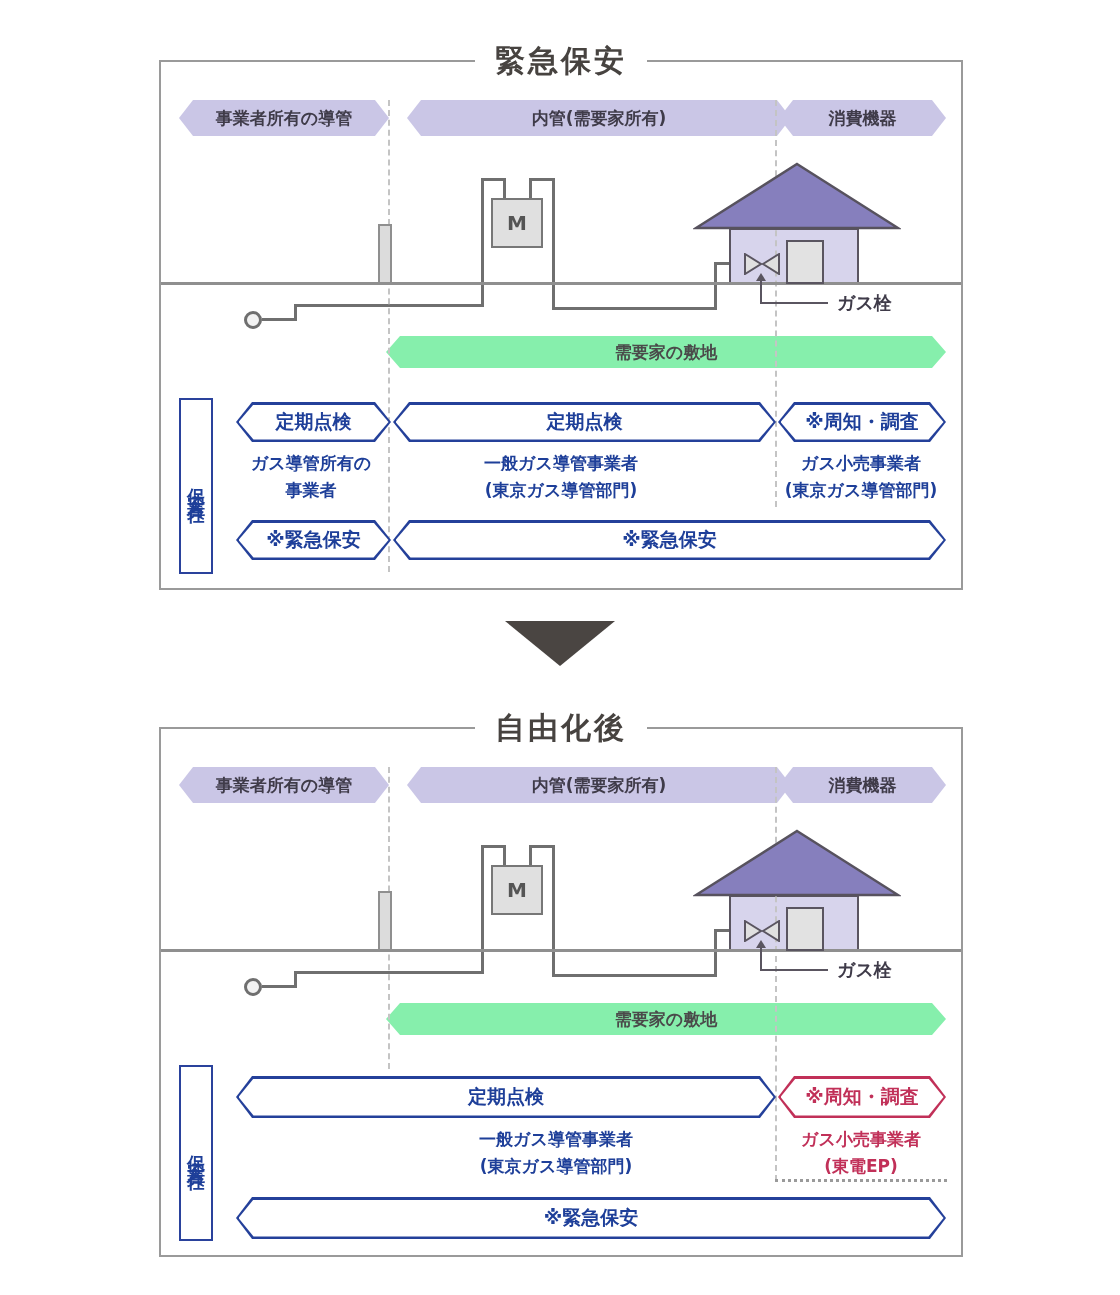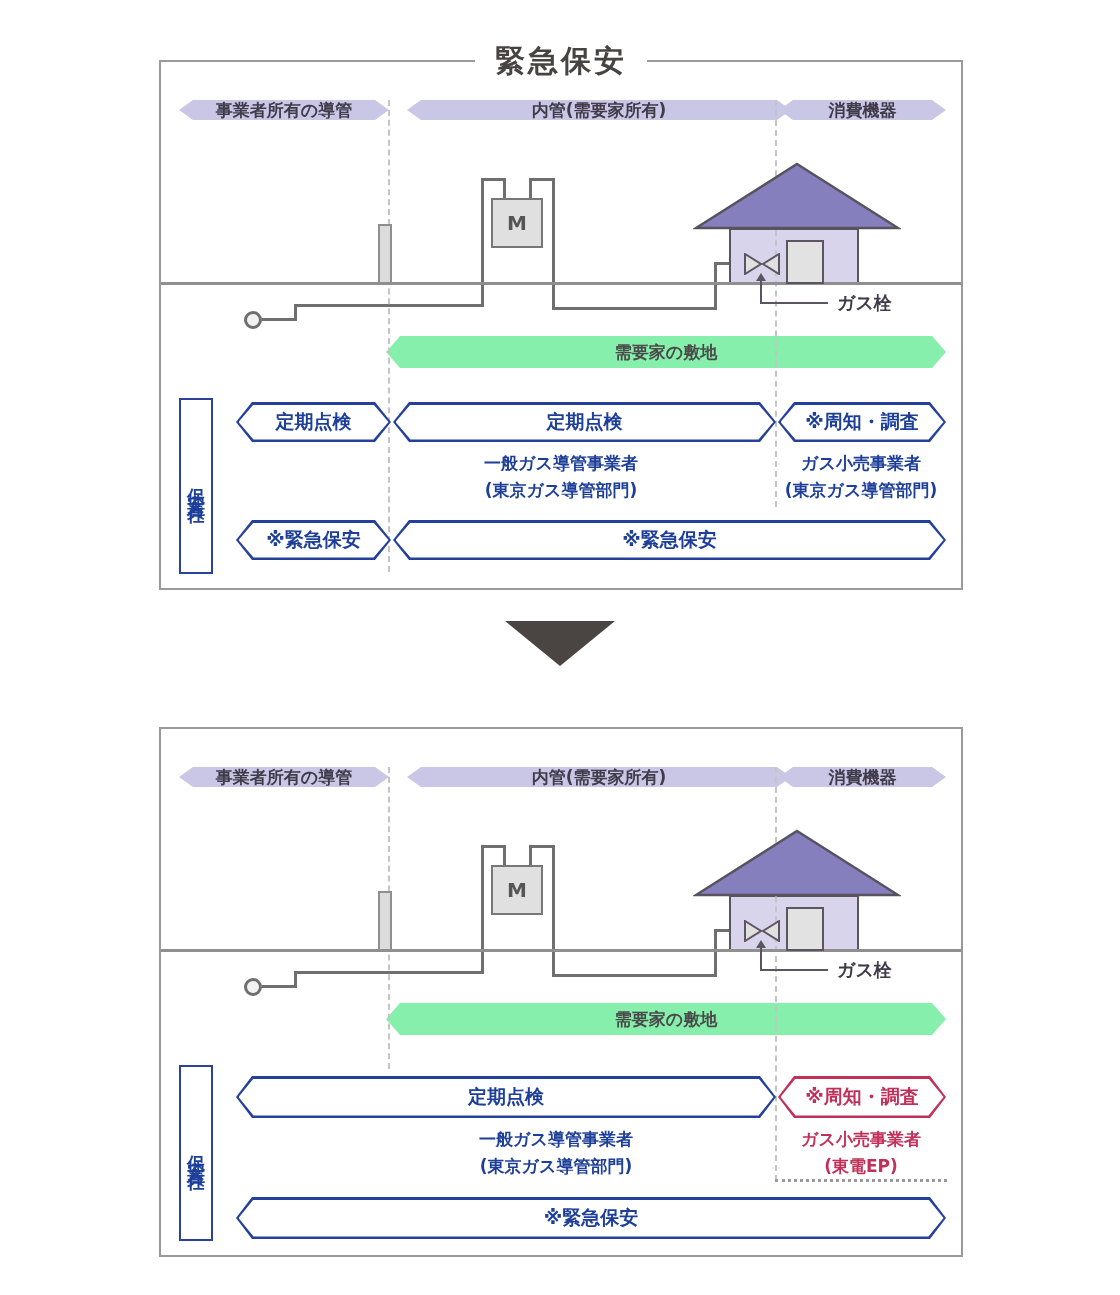--- a/index.html
+++ b/index.html
@@ -13,21 +13,21 @@
   }
   .panel--before { top:60px; }
   .panel--after  { top:727px; }
   .panel-title {
     position:absolute; top:-21px; left:50%; transform:translateX(-50%);
     background:#fff; padding:0 20px; font-size:30px; font-weight:bold;
     color:#474340; letter-spacing:3px; white-space:nowrap; z-index:6;
   }
   
   .zone {
-    position:absolute; top:38px; height:20px;
+    position:absolute; top:38px; height:36px;
     background:#cac6e6;
     clip-path:polygon(14px 0, calc(100% - 14px) 0, 100% 50%, calc(100% - 14px) 100%, 14px 100%, 0 50%);
     display:flex; align-items:center; justify-content:center;
     font-size:17px; font-weight:bold; color:#3f3b49; z-index:2;
   }
   .zone-1 { left:18px;  width:210px; }
   .zone-2 { left:246px; width:384px; }
   .zone-3 { left:618px; width:167px; }
   
   .dashline { position:absolute; width:0; border-left:2px dashed #c4c4c4; top:38px; z-index:3; }
@@ -147,20 +147,24 @@
     <div class="hex-bg"></div>
       <div class="hex-in"></div>
     <div class="hex-label">定期点検</div>
   </div>
   <div class="hex" style="left:617px;top:340px;width:168px;height:40px;">
     <div class="hex-bg"></div>
       <div class="hex-in"></div>
     <div class="hex-label">※周知・調査</div>
   </div>
 
+  <div class="op-text" style="left:60px;top:388px;width:180px;">
+    <div>ガス導管所有の</div>
+    <div>事業者</div>
+  </div>
   <div class="op-text" style="left:215px;top:388px;width:370px;">
     <div>一般ガス導管事業者</div>
     <div>(東京ガス導管部門)</div>
   </div>
   <div class="op-text" style="left:610px;top:388px;width:180px;">
     <div>ガス小売事業者</div>
     <div>(東京ガス導管部門)</div>
   </div>
 
   <div class="hex" style="left:75px;top:458px;width:155px;height:40px;">
@@ -171,20 +175,21 @@
   <div class="hex" style="left:232px;top:458px;width:553px;height:40px;">
     <div class="hex-bg"></div>
       <div class="hex-in"></div>
     <div class="hex-label">※緊急保安</div>
   </div>
 </div>
 
 <div class="down-arrow"></div>
 
 <div class="panel panel--after">
+  <div class="panel-title">自由化後</div>
 
   <div class="zone zone-1">事業者所有の導管</div>
   <div class="zone zone-2">内管(需要家所有)</div>
   <div class="zone zone-3">消費機器</div>
 
   <div class="dashline dash-left"></div>
   <div class="dashline dash-right"></div>
   <div class="dotline-h"></div>
 
   <div class="ground"></div>

